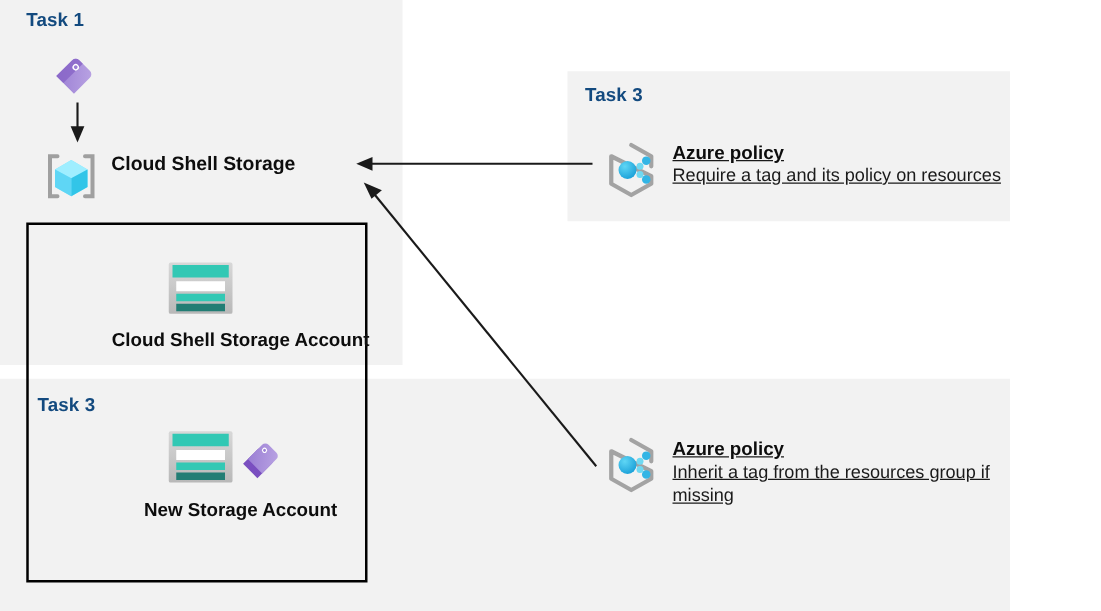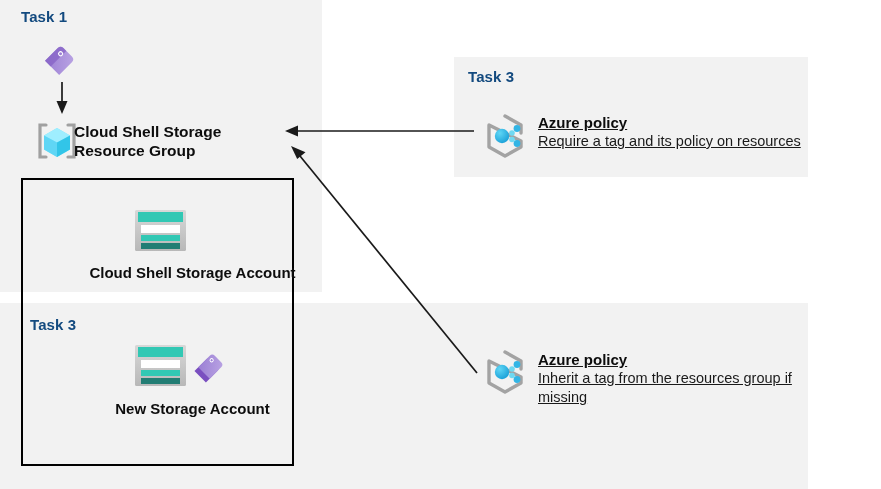--- a/index.html
+++ b/index.html
@@ -142,23 +142,22 @@
 
     <path d="M13,8 L7,8 L7,40 L13,40" fill="none" stroke="#a0a0a0" stroke-width="3.2" stroke-linecap="round"></path>
     <path d="M35,8 L41,8 L41,40 L35,40" fill="none" stroke="#a0a0a0" stroke-width="3.2" stroke-linecap="round"></path>
 
     <polygon points="24,11 37,18.5 37,32.5 24,40 11,32.5 11,18.5" fill="#7fe5ff"></polygon>
     <polygon points="24,11 37,18.5 24,25.5 11,18.5" fill="#9feeff"></polygon>
     <polygon points="24,25.5 37,18.5 37,32.5 24,40" fill="#32c5e8"></polygon>
     <polygon points="24,25.5 24,40 11,32.5 11,18.5" fill="#5fd6f5"></polygon>
   </svg>
 
-  <div class="node-title" style="left:74px; top:122px;">
+  <div class="node-title" style="left:89px; top:122px;">
     <div>Cloud Shell Storage</div>
-    <div>Resource Group</div>
   </div>
 
   <svg class="icon" style="left:133px; top:208px;" width="55" height="45" viewBox="0 0 55 45">
     <defs>
       <linearGradient id="stGrad" x1="0" y1="0" x2="0" y2="1">
         <stop offset="0%" stop-color="#d8d8d8"></stop>
         <stop offset="100%" stop-color="#b8b8b8"></stop>
       </linearGradient>
     </defs>
     <rect x="2" y="2" width="51" height="41" rx="1.5" fill="url(#stGrad)"></rect>

